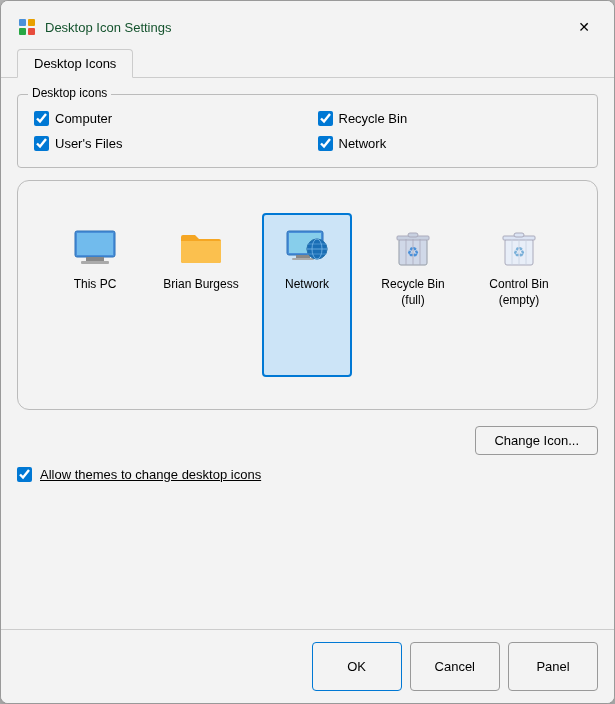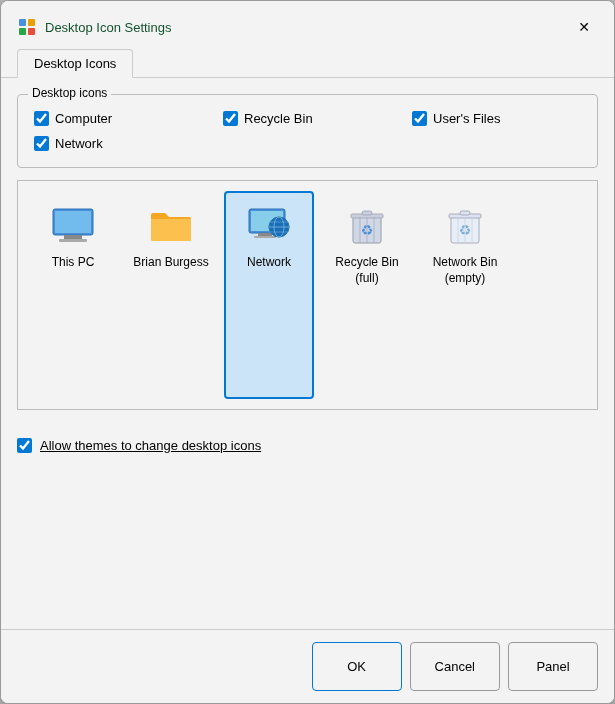--- a/index.html
+++ b/index.html
@@ -92,41 +92,41 @@
       position: absolute;
       top: -9px;
       left: 10px;
       background: #f3f3f3;
       padding: 0 4px;
       font-size: 12px;
       color: #000;
     }
     .checkboxes-grid {
       display: grid;
-      grid-template-columns: 1fr 1fr 1fr;
+      grid-template-columns: 1fr 1fr;
       gap: 10px 20px;
       margin-top: 4px;
     }
     .checkbox-item {
       display: flex;
       align-items: center;
       gap: 6px;
     }
     .checkbox-item input[type="checkbox"] {
       width: 15px;
       height: 15px;
       accent-color: #0078d4;
     }
     .icons-box {
       border: 1px solid #bbb;
-      border-radius: 0;
-      padding: 10px;
+      border-radius: 12px;
+      padding: 32px;
       display: flex;
       flex-wrap: wrap;
-      gap: 8px;
+      gap: 16px;
       min-height: 230px;
     }
     .icon-item {
       display: flex;
       flex-direction: column;
       align-items: center;
       width: 90px;
       padding: 8px 4px;
       border: 2px solid transparent;
       border-radius: 4px;
@@ -300,25 +300,26 @@
       <div class="icon-item">
         <svg width="48" height="48" viewBox="0 0 48 48">
           <rect x="10" y="16" width="28" height="26" rx="2" fill="#e8eef8" stroke="#aab" stroke-width="1"></rect>
           <rect x="8" y="13" width="32" height="4" rx="1" fill="#dce4f4" stroke="#aab" stroke-width="1"></rect>
           <rect x="19" y="10" width="10" height="4" rx="2" fill="#dce4f4" stroke="#aab" stroke-width="1"></rect>
           <text x="24" y="34" text-anchor="middle" font-size="14" fill="#7ab0d9">♻</text>
           <line x1="17" y1="16" x2="17" y2="42" stroke="#c8d0e0" stroke-width="0.8"></line>
           <line x1="24" y1="16" x2="24" y2="42" stroke="#c8d0e0" stroke-width="0.8"></line>
           <line x1="31" y1="16" x2="31" y2="42" stroke="#c8d0e0" stroke-width="0.8"></line>
         </svg>
-        <span class="icon-label">Network Bin (empty)</span>
+        <span class="icon-label">Control Bin (empty)</span>
       </div>
     </div>
 
     <div class="buttons-row">
+      <button class="btn">Change Icon...</button>
     </div>
 
     <div class="allow-themes-row">
       <input type="checkbox" id="chk-themes" checked="" style="">
       <label for="chk-themes">Allow themes to change desktop icons</label>
     </div>
   </div>
 
   <div class="footer">
     <button class="footer-btn ok-btn">OK</button>

